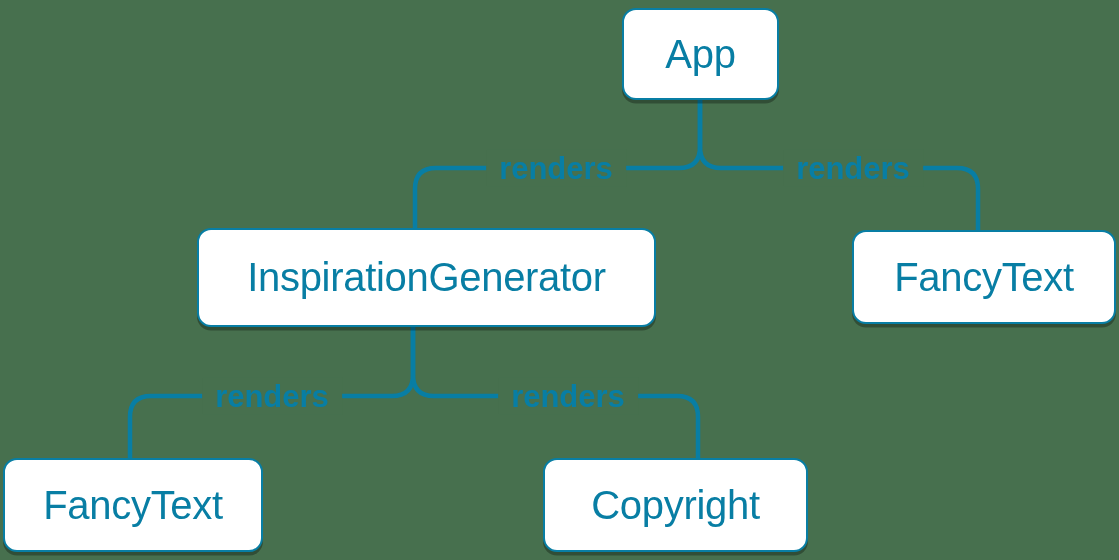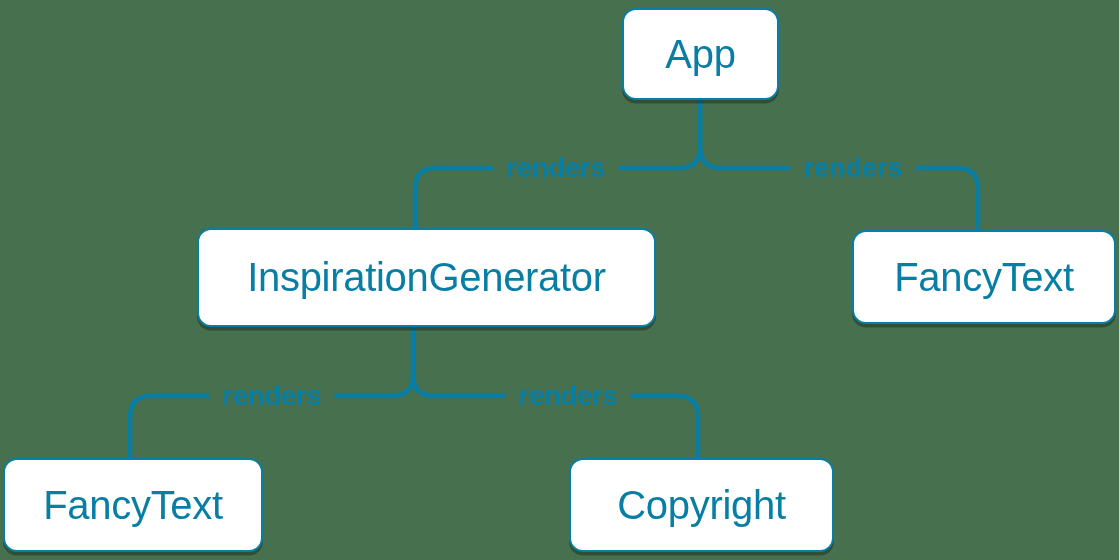--- a/index.html
+++ b/index.html
@@ -43,32 +43,32 @@
     font-size:40px;
     font-weight:500;
     letter-spacing:-0.3px;
     white-space:nowrap;
   }
   .edge-label{
     position:absolute;
     transform:translate(-50%,-50%);
     background:var(--bg);
     color:var(--accent);
-    font-size:27px;
+    font-size:31px;
     font-weight:600;
     line-height:1;
     padding:3px 13px;
     white-space:nowrap;
   }
   
   .node-app{left:622px;top:8px;width:157px;height:92px;}
   .node-ig{left:197px;top:228px;width:459px;height:99px;}
   .node-fancy-top{left:852px;top:230px;width:264px;height:94px;}
   .node-fancy-bottom{left:3px;top:458px;width:260px;height:94px;}
-  .node-copyright{left:569px;top:458px;width:265px;height:94px;}
+  .node-copyright{left:543px;top:458px;width:265px;height:94px;}
   
   .edge-label-1{left:556px;top:168px;}
   .edge-label-2{left:853px;top:168px;}
   .edge-label-3{left:272px;top:396px;}
   .edge-label-4{left:568px;top:396px;}
 </style>
 </head>
 <body>
 
 <div class="canvas">

